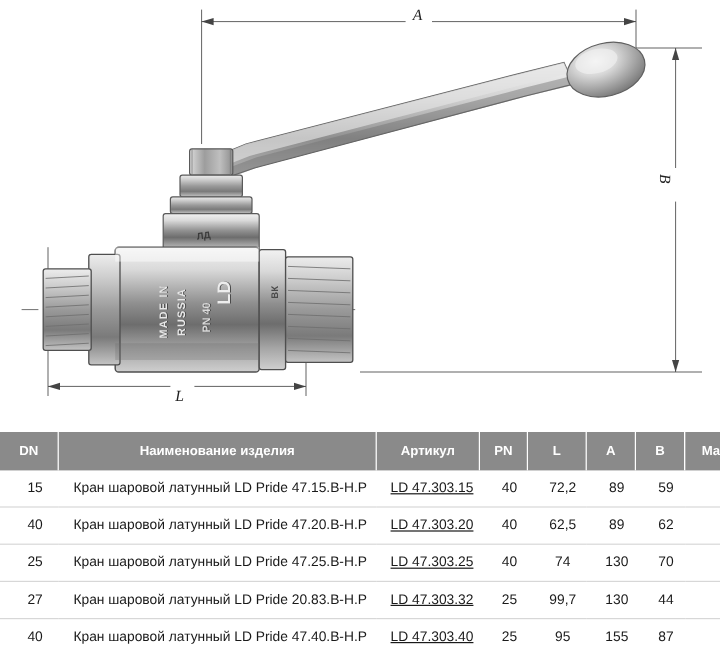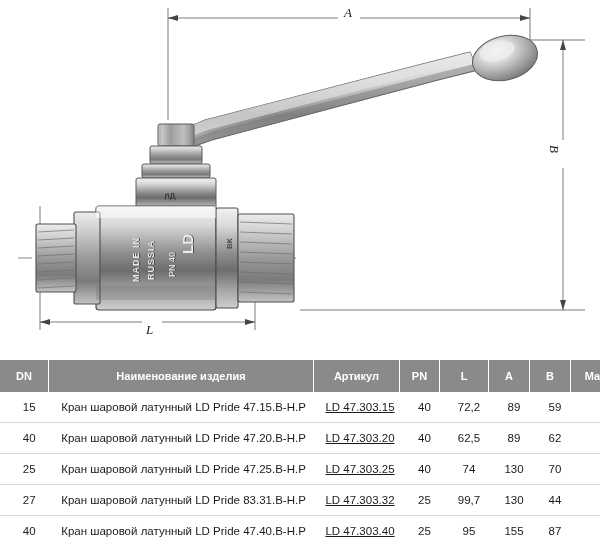--- a/index.html
+++ b/index.html
@@ -297,21 +297,21 @@
           <td class="name">Кран шаровой латунный LD Pride 47.25.В-Н.Р</td>
           <td class="art">LD 47.303.25</td>
           <td>40</td>
           <td>74</td>
           <td>130</td>
           <td>70</td>
           <td>427</td>
         </tr>
         <tr>
           <td>27</td>
-          <td class="name">Кран шаровой латунный LD Pride 83.31.В-Н.Р</td>
+          <td class="name">Кран шаровой латунный LD Pride 20.83.В-Н.Р</td>
           <td class="art">LD 47.303.32</td>
           <td>25</td>
           <td>99,7</td>
           <td>130</td>
           <td>44</td>
           <td>639</td>
         </tr>
         <tr>
           <td>40</td>
           <td class="name">Кран шаровой латунный LD Pride 47.40.В-Н.Р</td>

